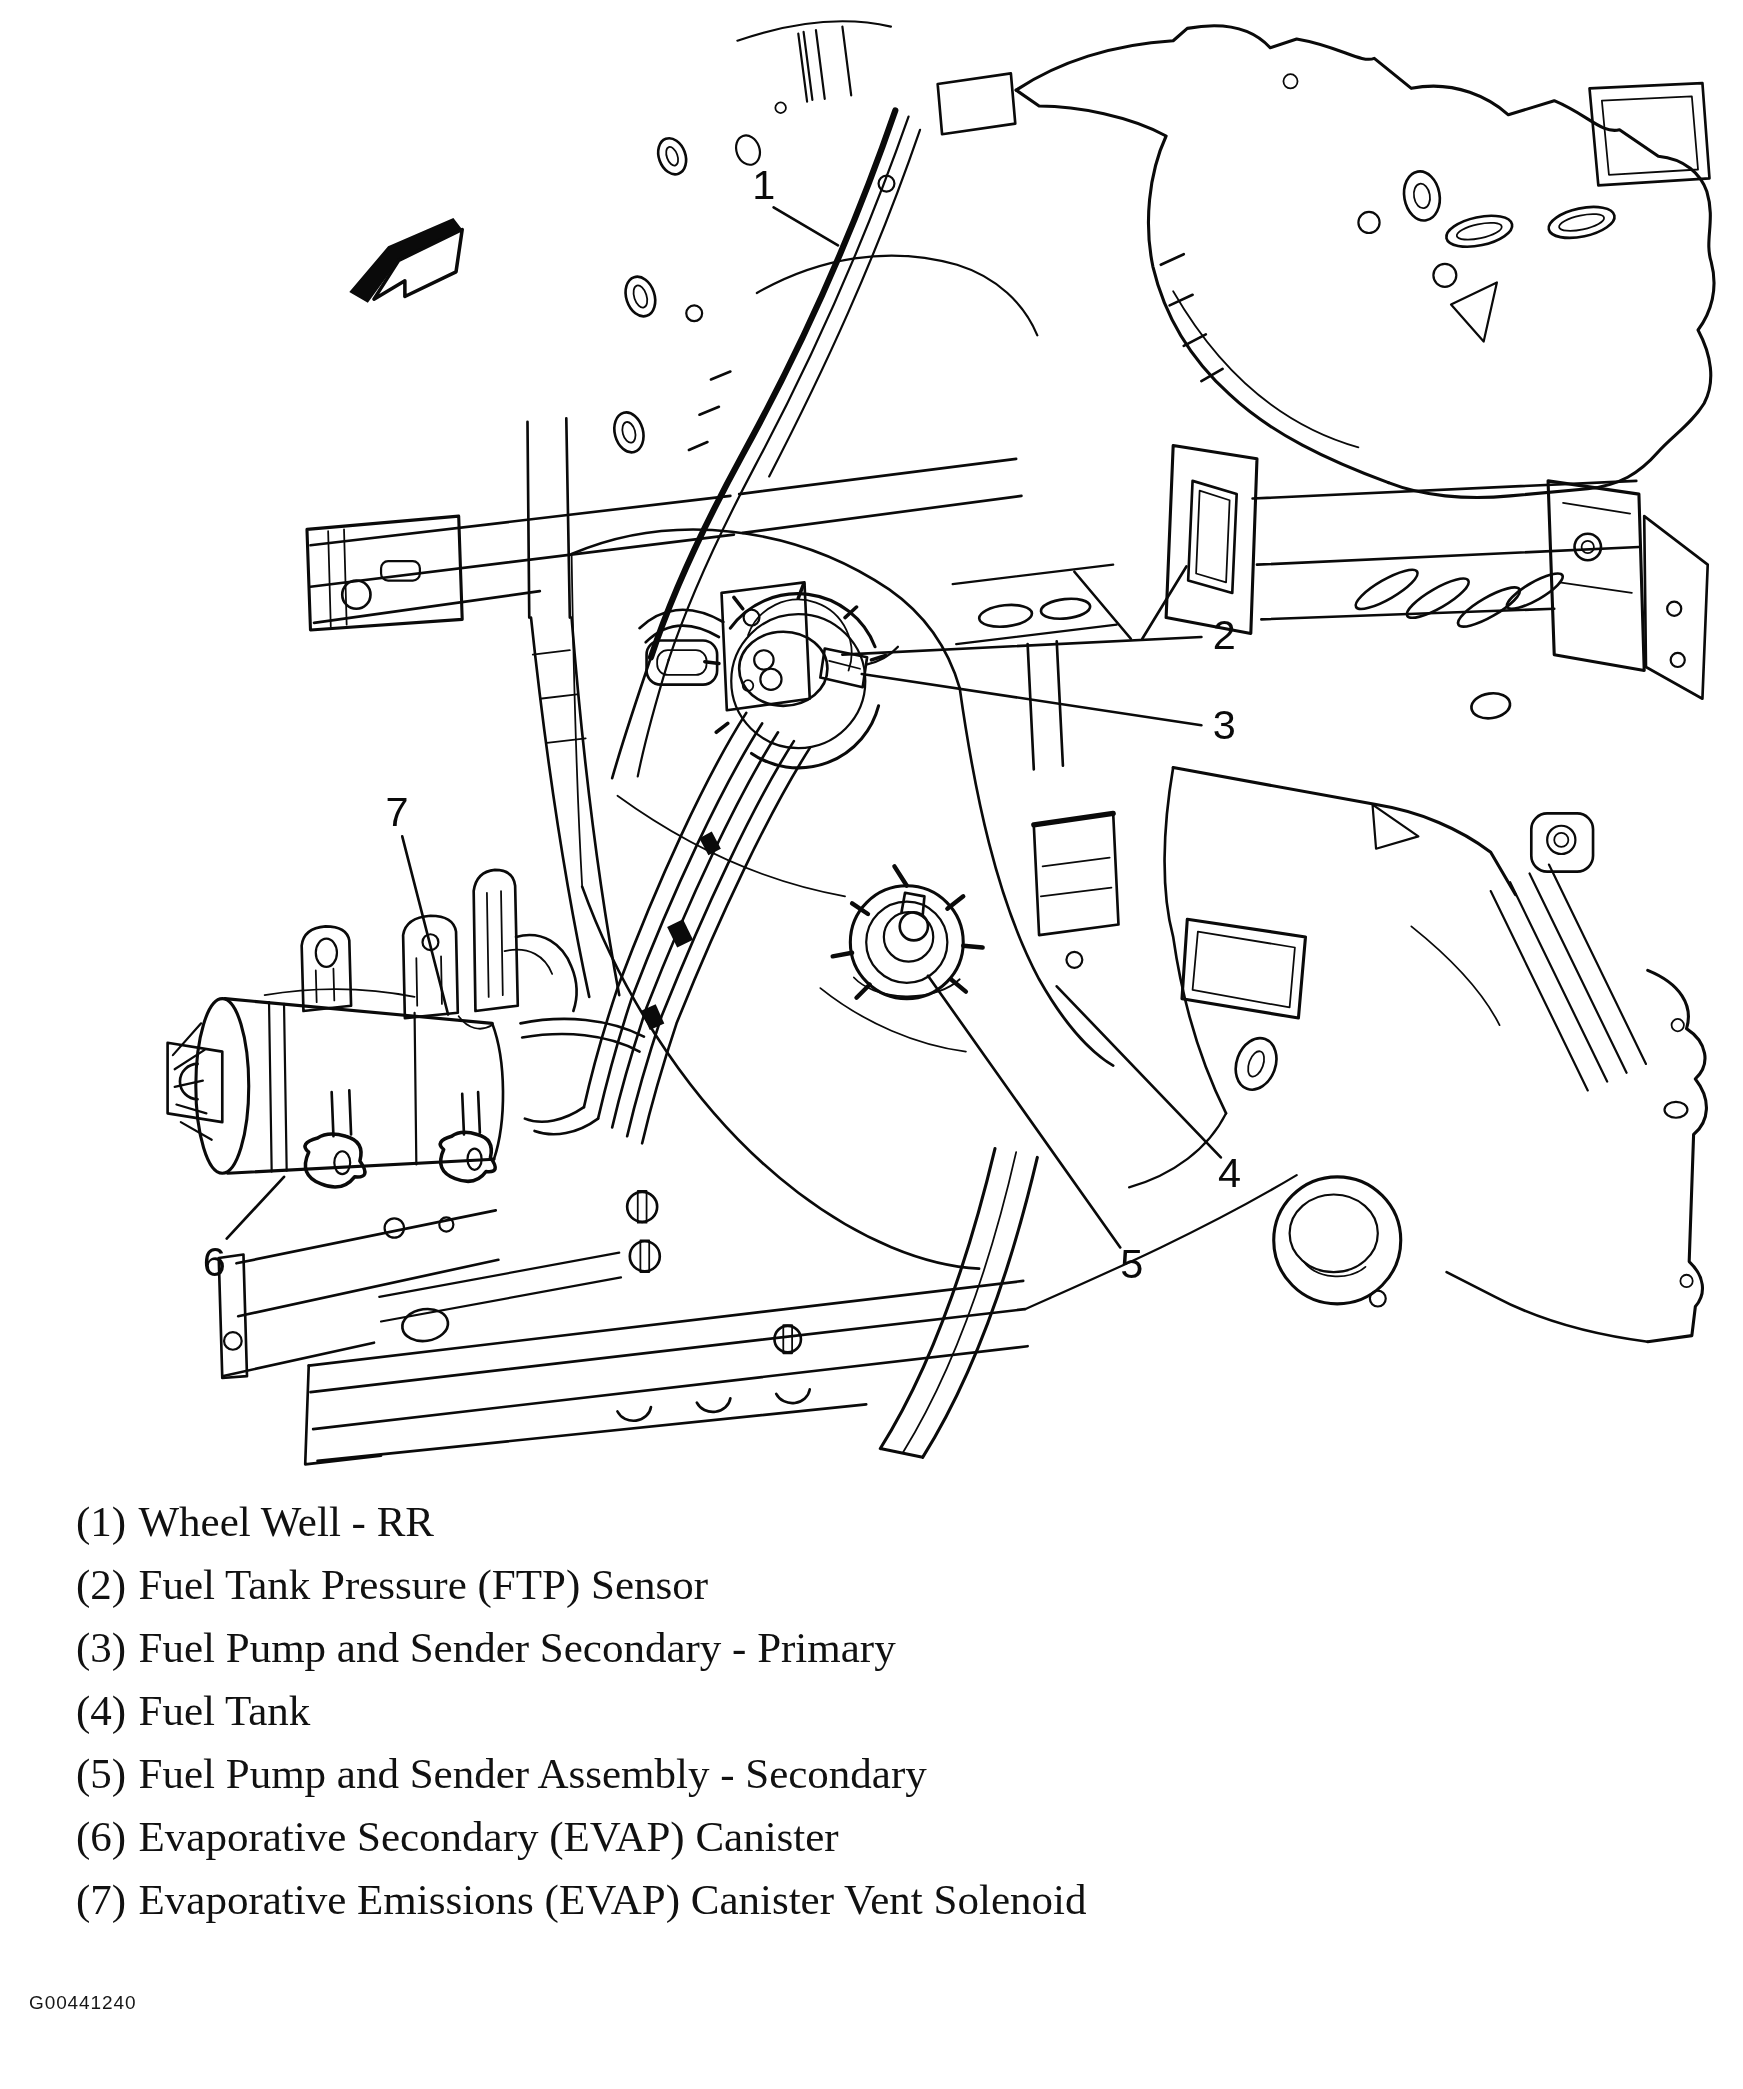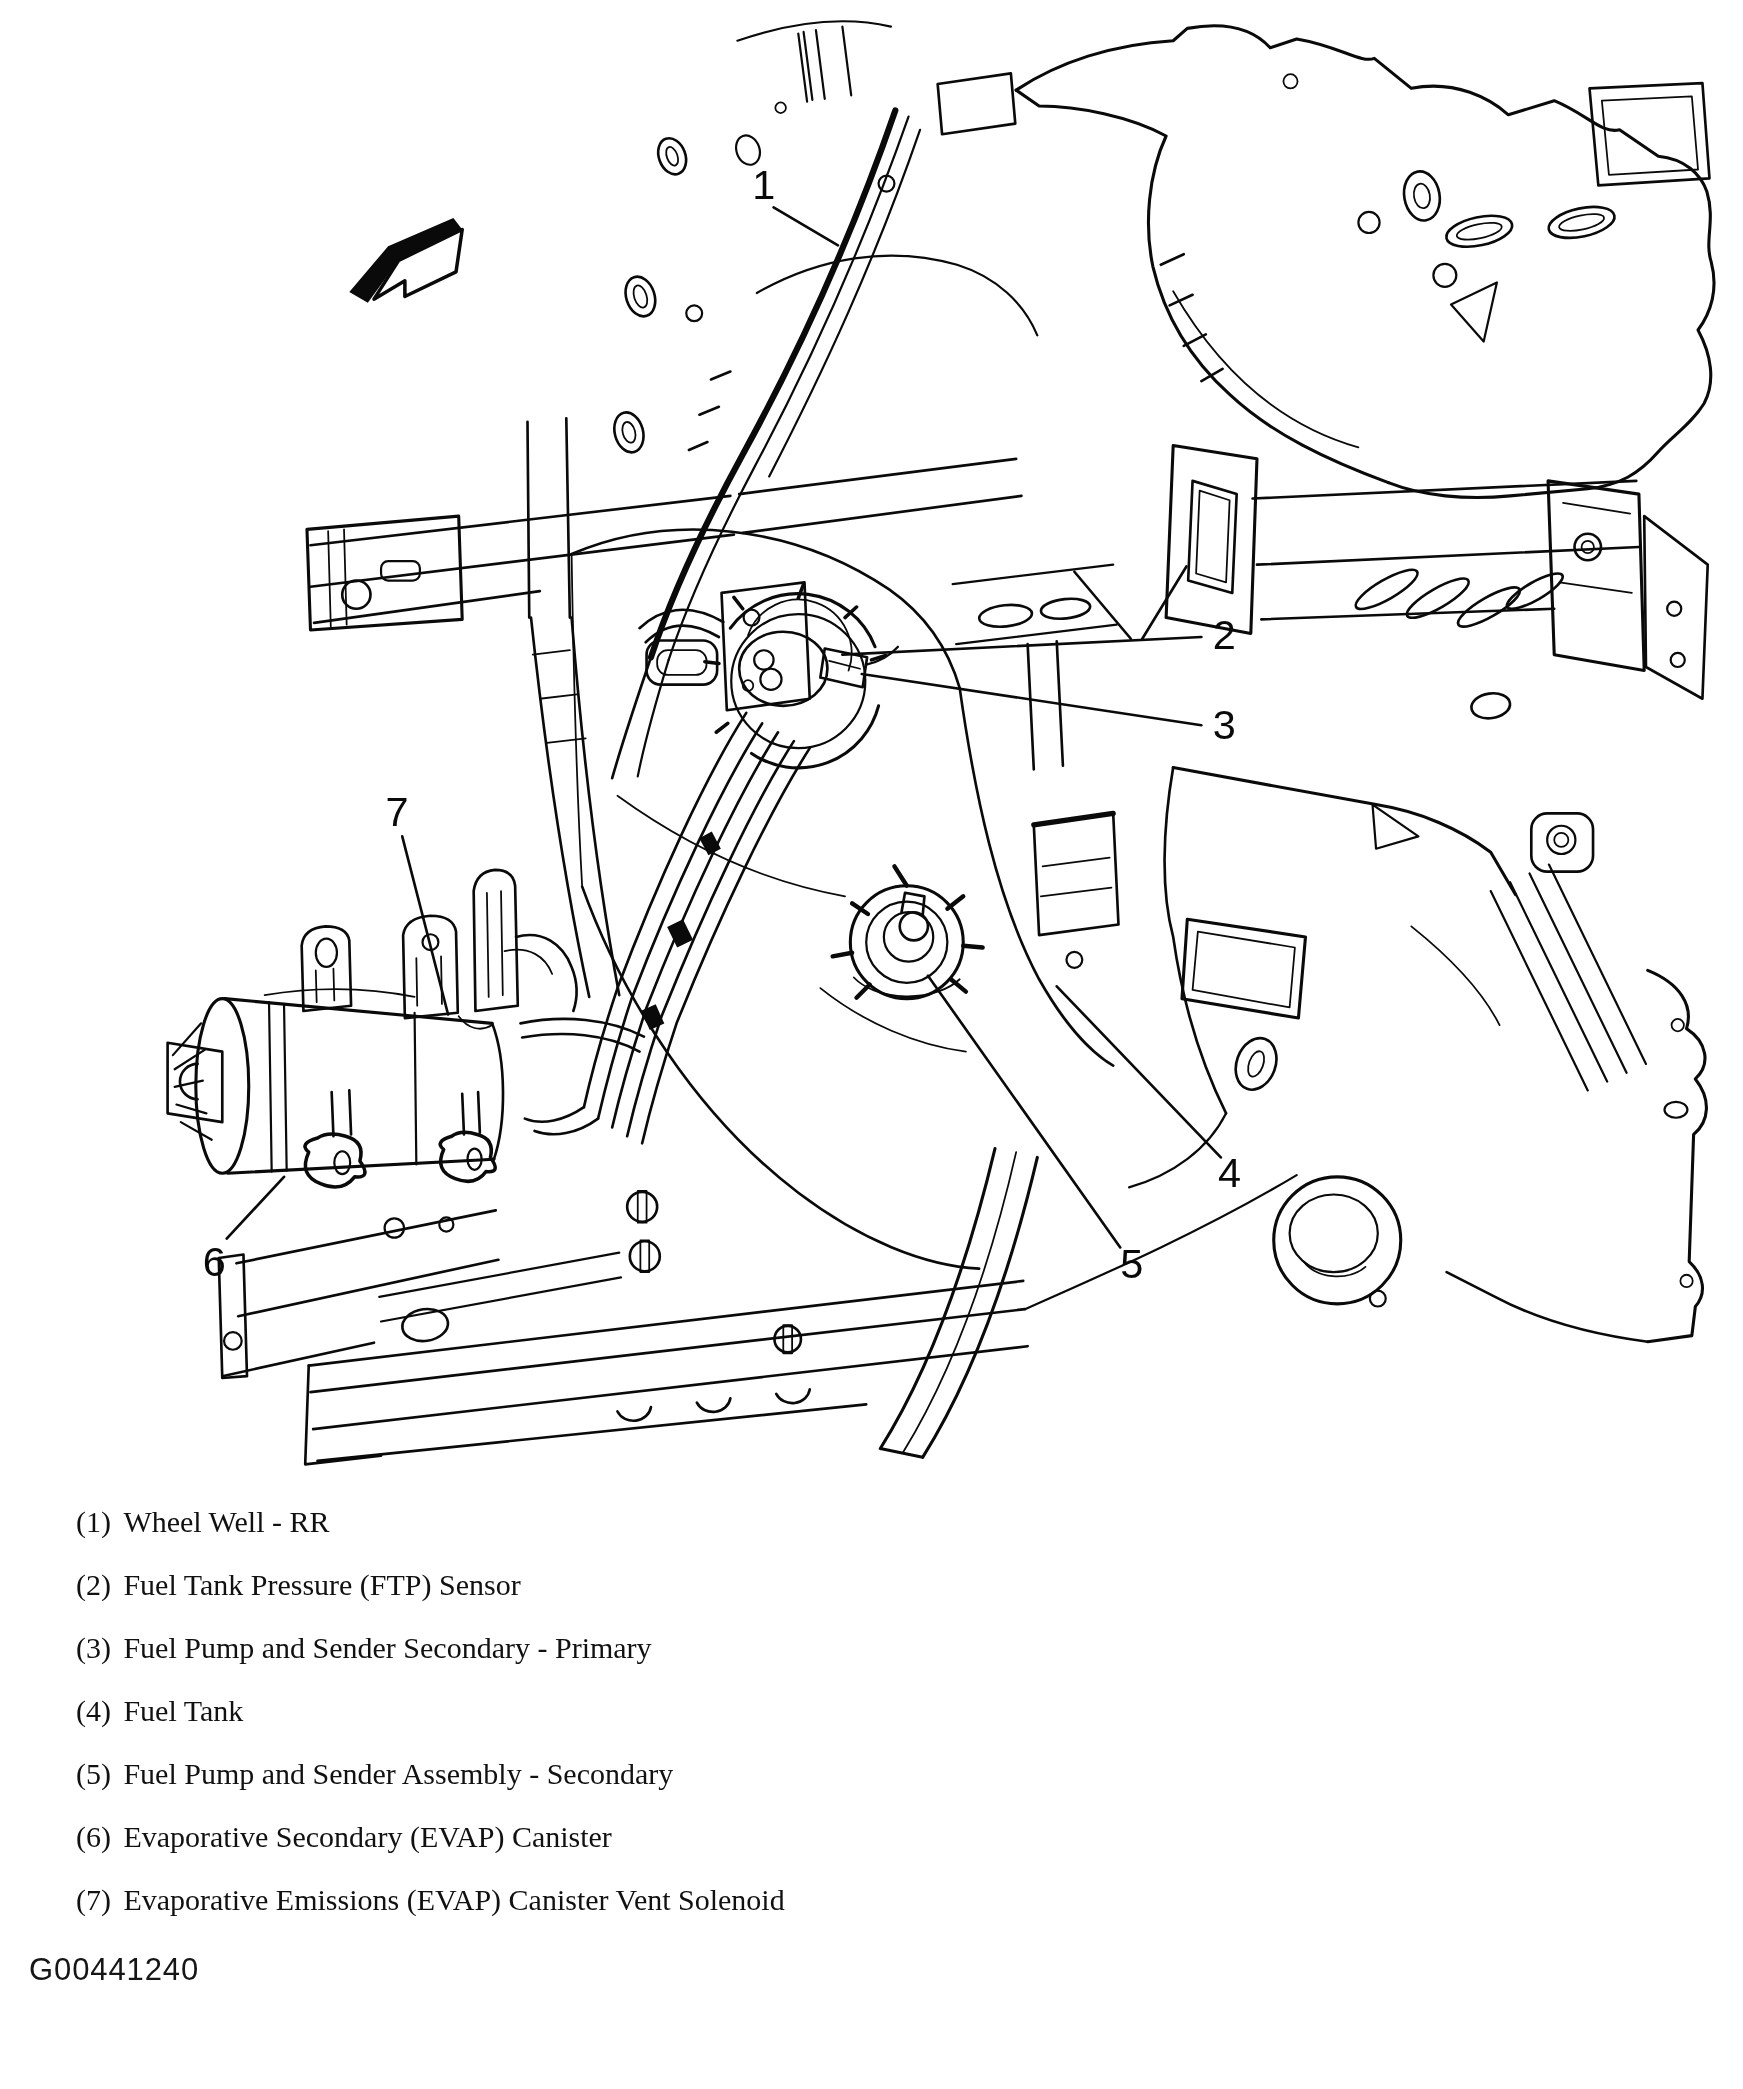--- a/index.html
+++ b/index.html
@@ -1,24 +1,24 @@
 <!DOCTYPE html>
 <html style="font-size:14px"><head>
 <meta charset="utf-8">
 <style>
   html,body{margin:0;padding:0;background:#ffffff;}
   #page{position:relative;width:1743px;height:2090px;background:#ffffff;overflow:hidden;
         font-family:"Liberation Serif",serif;color:#0d0d0d;}
   #diagram-svg{position:absolute;left:0;top:0;}
   .legend{position:absolute;left:76px;top:1494px;}
-  .legend-row{height:63px;line-height:56px;font-size:30px;white-space:nowrap;
+  .legend-row{height:63px;line-height:56px;font-size:43px;white-space:nowrap;
               font-family:"Liberation Serif",serif;color:#111;}
   .legend-row .num{margin-right:12.4px;}
-  .figure-id{position:absolute;left:29px;top:1952px;font-family:"Liberation Sans",sans-serif;
-             font-size:31px;color:#161616;letter-spacing:0.9px;}
+  .figure-id{position:absolute;left:29px;top:1992px;font-family:"Liberation Sans",sans-serif;
+             font-size:19px;color:#161616;letter-spacing:0.9px;}
   .callout-num{font-family:"Liberation Sans",sans-serif;font-size:47px;fill:#0a0a0a;}
 </style>
 </head>
 <body>
 
 <div id="page">
 
   <svg id="diagram-svg" width="1743" height="1491" viewBox="0 0 1976 1690" stroke="#0a0a0a" fill="none" stroke-linecap="round" stroke-linejoin="round">
 
     <g>

